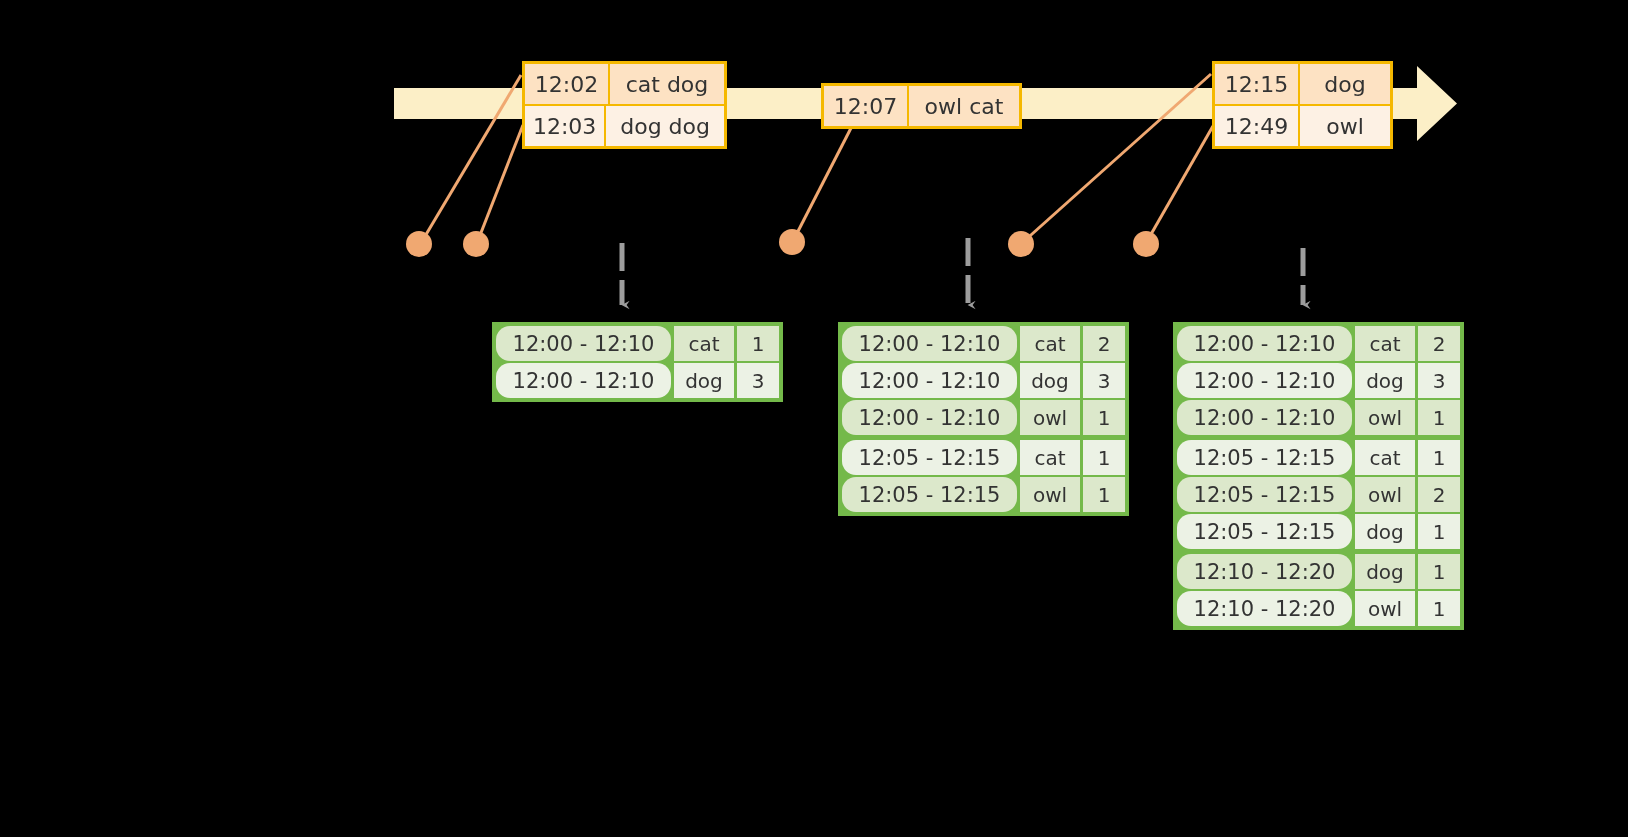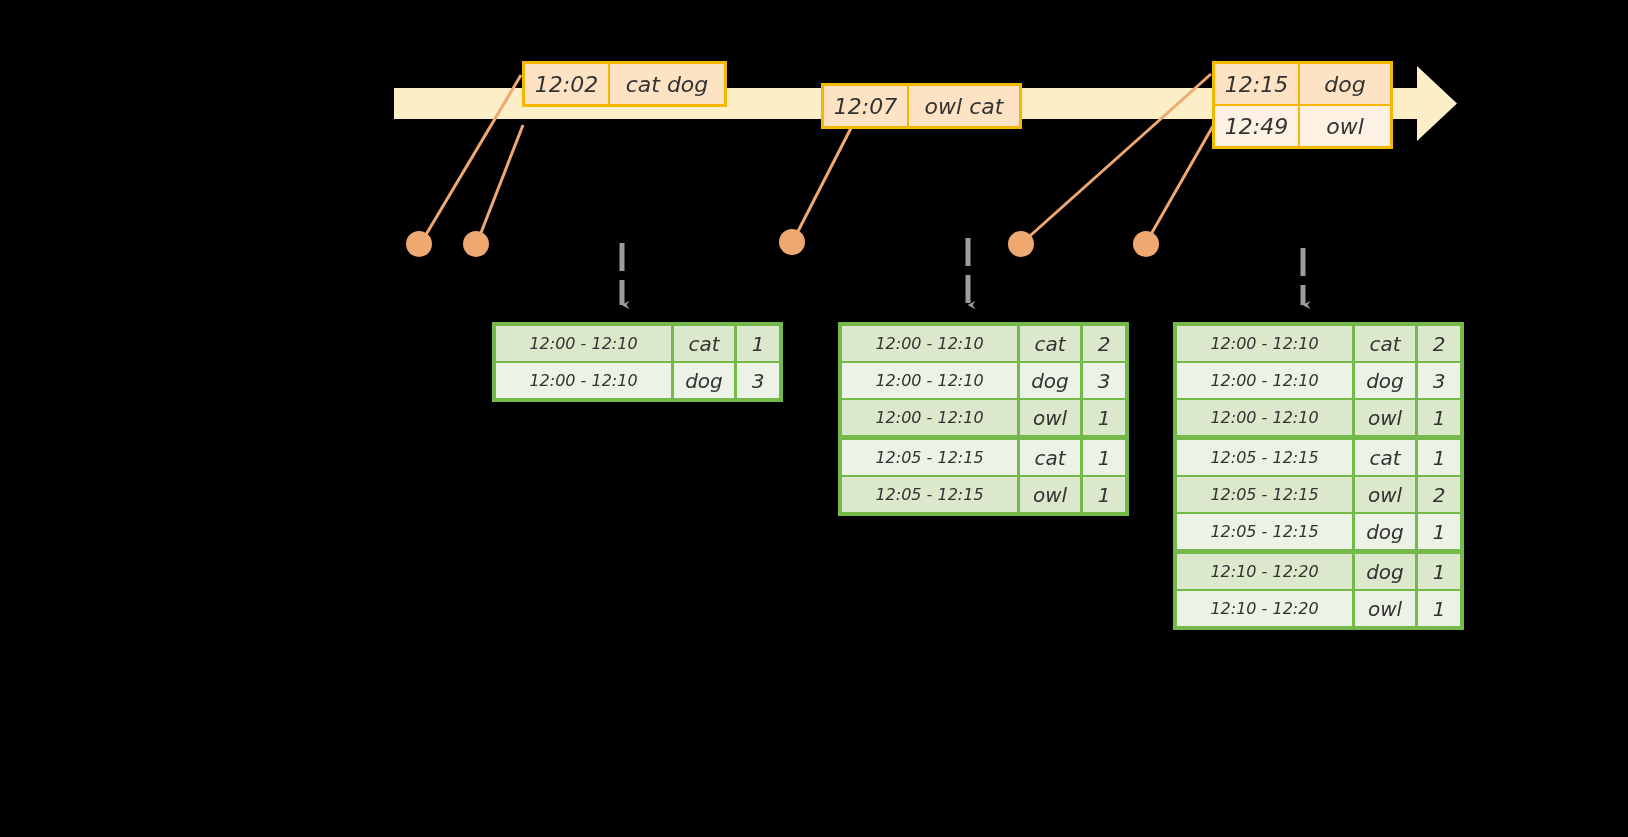--- a/index.html
+++ b/index.html
@@ -12,21 +12,20 @@
     height: 837px;
     position: relative;
     overflow: hidden;
     font-family: "DejaVu Sans", sans-serif;
   }
   #stage {
     position: absolute;
     left: 0; top: 0;
     width: 1585px;
     height: 837px;
-    font-style: italic;
   }
   svg.layer {
     position: absolute;
     left: 0; top: 0;
     width: 1628px;
     height: 837px;
     pointer-events: none;
   }
 
   
@@ -87,23 +86,24 @@
     margin-bottom: 2px;
   }
   .res-row:last-child { margin-bottom: 0; }
   .res-row.grp-end { margin-bottom: 5px; }
   .res-win {
     width: 175px;
     box-sizing: border-box;
     display: flex;
     align-items: center;
     justify-content: center;
-    font-size: 16px;
+    font-size: 21px;
     color: #333333;
     margin-right: 3px;
+    border-radius: 14px;
   }
   .res-key {
     width: 60px;
     box-sizing: border-box;
     display: flex;
     align-items: center;
     justify-content: center;
     font-size: 20px;
     color: #333333;
     margin-right: 3px;
@@ -149,20 +149,24 @@
     <line x1="622" y1="243" x2="622" y2="305" stroke="#9D9D9D" stroke-width="5" stroke-dasharray="28,9" marker-end="url(#grayhead)"></line>
     <line x1="968" y1="238" x2="968" y2="305" stroke="#9D9D9D" stroke-width="5" stroke-dasharray="28,9" marker-end="url(#grayhead)"></line>
     <line x1="1303" y1="248" x2="1303" y2="305" stroke="#9D9D9D" stroke-width="5" stroke-dasharray="28,9" marker-end="url(#grayhead)"></line>
   </svg>
 
   <div class="evt-group" style="left:522px; top:61px; width:205px;">
     <div class="evt-row">
       <div class="evt-time shade-dark">12:02</div>
       <div class="evt-words shade-dark">cat dog</div>
     </div>
+    <div class="evt-row">
+      <div class="evt-time shade-light">12:03</div>
+      <div class="evt-words shade-light">dog dog</div>
+    </div>
   </div>
 
   <div class="evt-group" style="left:821px; top:83px; width:201px;">
     <div class="evt-row">
       <div class="evt-time shade-dark">12:07</div>
       <div class="evt-words shade-dark">owl cat</div>
     </div>
   </div>
 
   <div class="evt-group" style="left:1212px; top:61px; width:181px;">

